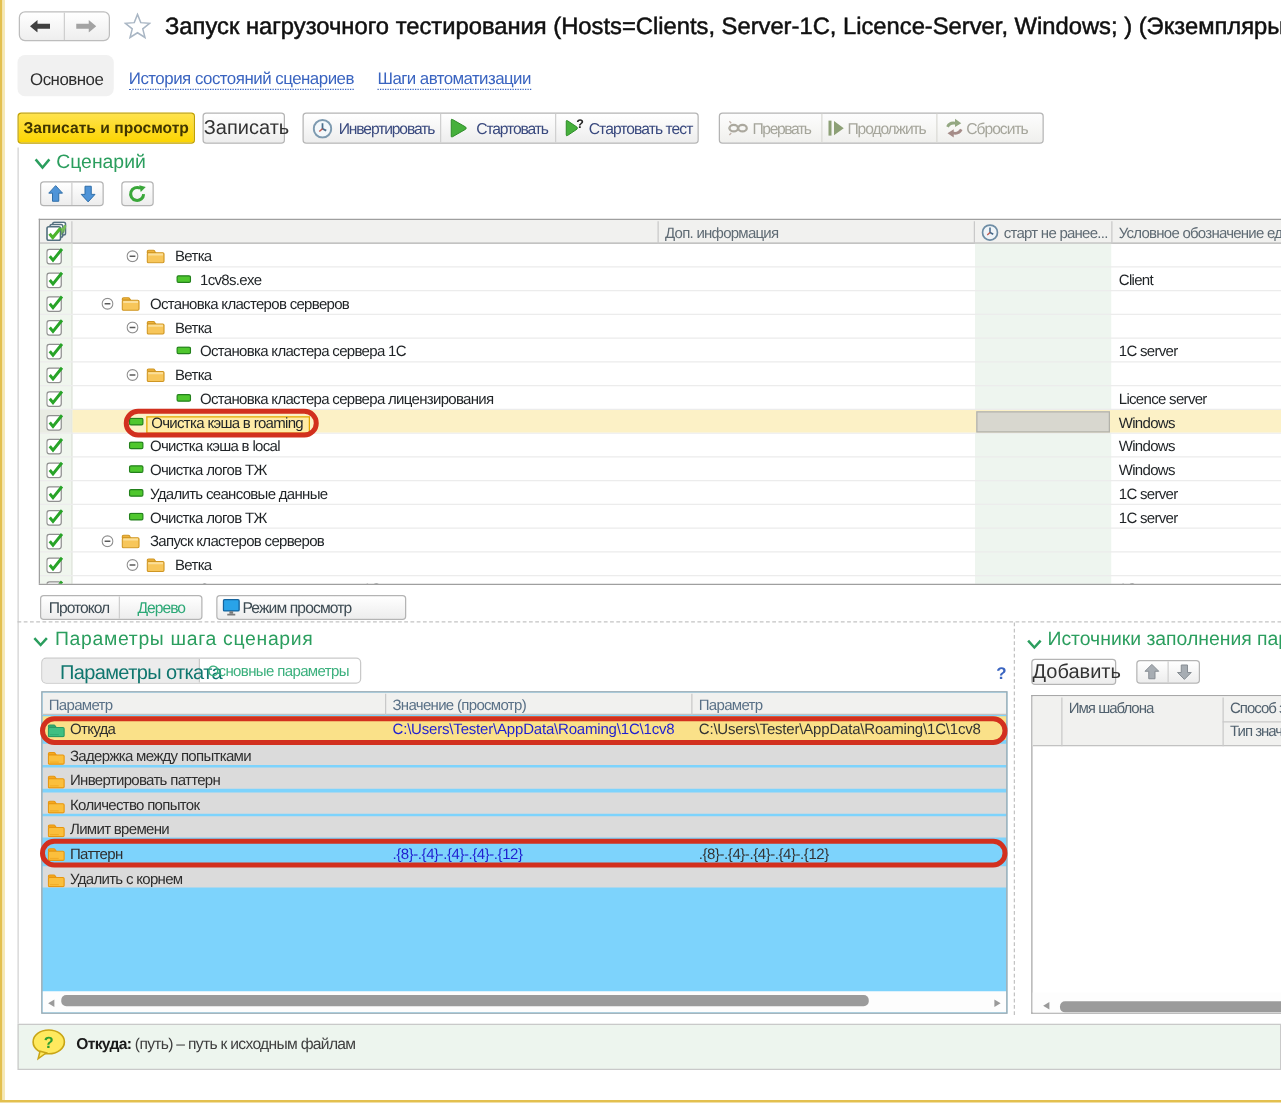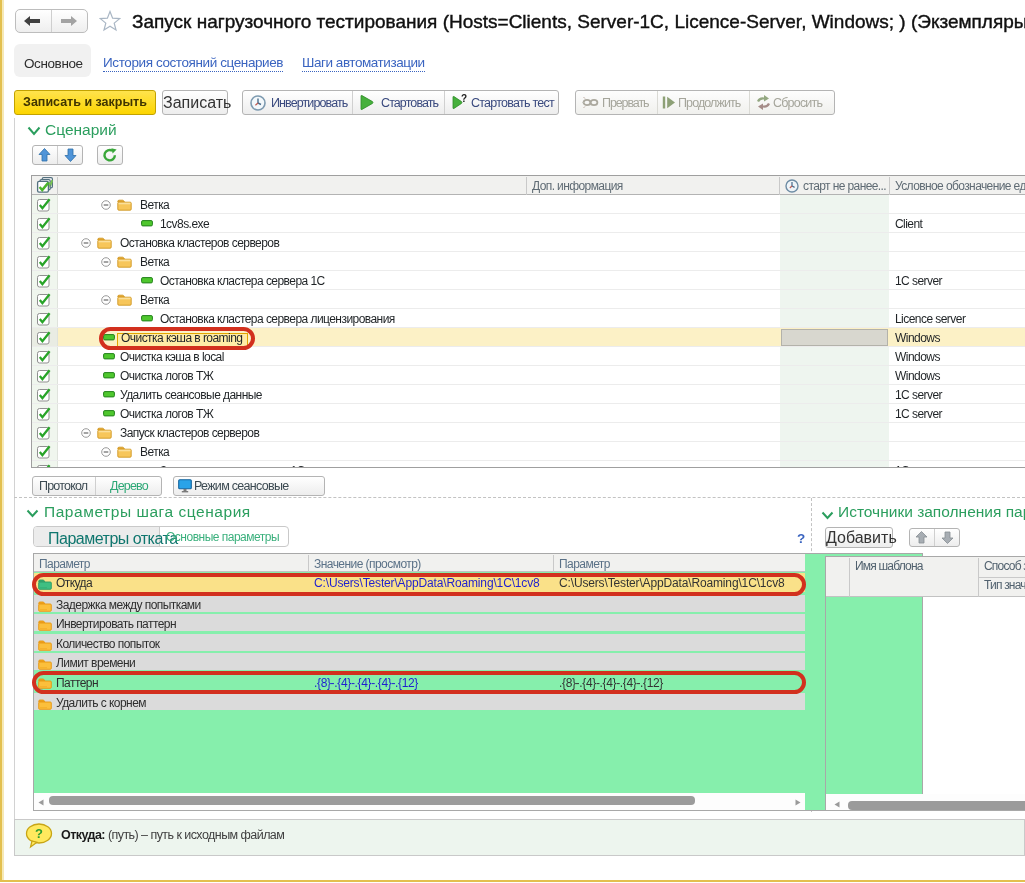--- a/index.html
+++ b/index.html
@@ -27,21 +27,21 @@
 <svg class="ab" style="left:99px;top:10px" width="22" height="22" viewBox="0 0 22 22">
     <path d="M11 1.5 L13.6 8.1 L20.7 8.6 L15.2 13.1 L17 20 L11 16.2 L5 20 L6.8 13.1 L1.3 8.6 L8.4 8.1 Z" fill="none" stroke="#a9b6c4" stroke-width="1.2"></path>
   </svg>
 <div class="txt" style="left:132px;top:11px;font-size:19px;color:#101010;-webkit-text-stroke:0.4px #101010;width:893px;overflow:hidden">Запуск нагрузочного тестирования (Hosts=Clients, Server-1C, Licence-Server, Windows; ) (Экземпляры</div>
 
 <div class="ab" style="left:14px;top:44px;width:77px;height:33px;background:#f1f1f1;border-radius:6px"></div>
 <div class="txt" style="left:24px;top:56px;font-size:13.5px;letter-spacing:-0.4px;color:#2e2e2e">Основное</div>
 <div class="txt" style="left:103px;top:55px;font-size:13.5px;letter-spacing:-0.4px;color:#3a64c0;border-bottom:1px dotted #3a64c0;padding-bottom:1px">История состояний сценариев</div>
 <div class="txt" style="left:302px;top:55px;font-size:13.5px;letter-spacing:-0.45px;color:#3a64c0;border-bottom:1px dotted #3a64c0;padding-bottom:1px">Шаги автоматизации</div>
 
-<div class="ab" style="left:14px;top:90px;width:142px;height:25px;border:1px solid #c2a200;border-radius:3px;background:linear-gradient(#ffe34d,#fcd500);text-align:center;font-size:12.5px;font-weight:bold;color:#403500;line-height:23px">Записать и закрыть</div>
+<div class="ab" style="left:14px;top:90px;width:142px;height:25px;border:1px solid #c2a200;border-radius:3px;background:linear-gradient(#ffe34d,#fcd500);text-align:center;font-size:12.5px;font-weight:bold;color:#403500;line-height:23px">Записать и просмотр</div>
 <div class="btn" style="left:162px;top:90px;width:66px;height:25px;text-align:center;line-height:23px;color:#333">Записать</div>
 <div class="btn" style="left:242px;top:90px;width:317px;height:25px"></div>
 <div class="ab" style="left:352px;top:91px;width:1px;height:23px;background:#d0d0d0"></div>
 <div class="ab" style="left:444px;top:91px;width:1px;height:23px;background:#d0d0d0"></div>
 <svg class="ab" style="left:250px;top:95px" width="16" height="16" viewBox="0 0 16 16">
     <circle cx="8" cy="8" r="7" fill="#f3f8fb" stroke="#7d9ab0" stroke-width="1.6"></circle>
     <path d="M8 3.5 L8 8 L11 9.5" stroke="#4a6e8c" stroke-width="1.4" fill="none"></path>
     <path d="M8 8 L5.4 10.2" stroke="#c05a50" stroke-width="1.2" fill="none"></path>
   </svg>
 <div class="txt" style="left:271px;top:96px;font-size:12.5px;letter-spacing:-0.9px;color:#39497e">Инвертировать</div>
@@ -316,37 +316,37 @@
 <div class="btn" style="left:32px;top:476px;width:130px;height:20px"></div>
 <div class="ab" style="left:95px;top:477px;width:1px;height:18px;background:#cfcfcf"></div>
 <div class="txt" style="left:39px;top:479px;font-size:12.5px;letter-spacing:-0.8px;color:#3c4a52">Протокол</div>
 <div class="txt" style="left:110px;top:479px;font-size:12.5px;letter-spacing:-0.8px;color:#2ca876">Дерево</div>
 <div class="btn" style="left:173px;top:476px;width:152px;height:20px"></div>
 <svg class="ab" style="left:178px;top:479px" width="14" height="14" viewBox="0 0 14 14">
     <rect x="0.7" y="0.7" width="12.6" height="9" rx="1" fill="#29a3e8" stroke="#14649e" stroke-width="1.1"></rect>
     <rect x="5.5" y="10" width="3" height="2" fill="#7a7a7a"></rect>
     <rect x="3.8" y="12" width="6.4" height="1.4" fill="#7a7a7a"></rect>
   </svg>
-<div class="txt" style="left:194px;top:479px;font-size:12.5px;letter-spacing:-0.7px;color:#3c4a52">Режим сеансовые</div>
+<div class="txt" style="left:194px;top:479px;font-size:12.5px;letter-spacing:-0.7px;color:#3c4a52">Режим просмотр</div>
 
 <div class="ab" style="left:14px;top:497px;width:1011px;height:0;border-top:1px dashed #c3c3c3"></div>
 <div class="ab" style="left:811px;top:498px;width:0;height:314px;border-left:1px dashed #c3c3c3"></div>
 
 <svg class="ab" style="left:26px;top:509px" width="13" height="9" viewBox="0 0 13 9">
     <path d="M1.5 1.5 L6.5 7 L11.5 1.5" fill="none" stroke="#2b9e5e" stroke-width="2"></path>
   </svg>
 <div class="txt green" style="left:44px;top:503px;font-size:15.5px;letter-spacing:0.55px">Параметры шага сценария</div>
 <div class="ab" style="left:33px;top:526px;width:256px;height:21px;border:1px solid #c9c9c9;border-radius:4px;overflow:hidden">
     <div style="position:absolute;left:0;top:0;width:126px;height:21px;background:#ececec;border-right:1px solid #c9c9c9"></div>
   </div>
 <div class="txt" style="left:48px;top:530px;font-size:16px;letter-spacing:-0.5px;color:#0f766e">Параметры отката</div>
 <div class="txt" style="left:166px;top:530px;font-size:12px;letter-spacing:-0.5px;color:#3bb07d">Основные параметры</div>
 <div class="txt" style="left:797px;top:531px;font-size:13.5px;font-weight:bold;color:#3a64c0">?</div>
 
-<div class="ab" style="left:33px;top:553px;width:890px;height:258px;border:1px solid #a8a8a8;background:#86efac;overflow:hidden;font-size:12px;letter-spacing:-0.55px">
+<div class="ab" style="left:33px;top:553px;width:773px;height:258px;border:1px solid #a8a8a8;background:#7dd3fc;overflow:hidden;font-size:12px;letter-spacing:-0.55px">
  <div class="ab" style="left:0;top:0;width:771px;height:18px;background:#f1f1ef;border-bottom:1px solid #c2c2c2"></div>
  <div class="ab" style="left:274px;top:1px;width:1px;height:17px;background:#c9c9c9"></div>
  <div class="ab" style="left:519px;top:1px;width:1px;height:17px;background:#c9c9c9"></div>
  <div class="txt" style="left:5px;top:3px;color:#5a7187">Параметр</div>
  <div class="txt" style="left:280px;top:3px;color:#5a7187">Значение (просмотр)</div>
  <div class="txt" style="left:525px;top:3px;color:#5a7187">Параметр</div>
  <div class="ab" style="left:0;top:19px;width:771px;height:19px;background:#fae189"></div>
  <svg class="ab" style="left:4px;top:25px" width="14" height="11" viewBox="0 0 14 11">
       <path d="M0.7 2.4 Q0.7 1 1.9 1 L5 1 Q5.8 1 6.2 1.8 L6.8 2.8 L0.7 2.8 Z" fill="#35ad72" stroke="#2a9a64" stroke-width="0.9"></path>
       <rect x="0.7" y="3" width="12.6" height="7.3" rx="1" fill="#3fbf82" stroke="#2a9a64" stroke-width="0.9"></rect>

